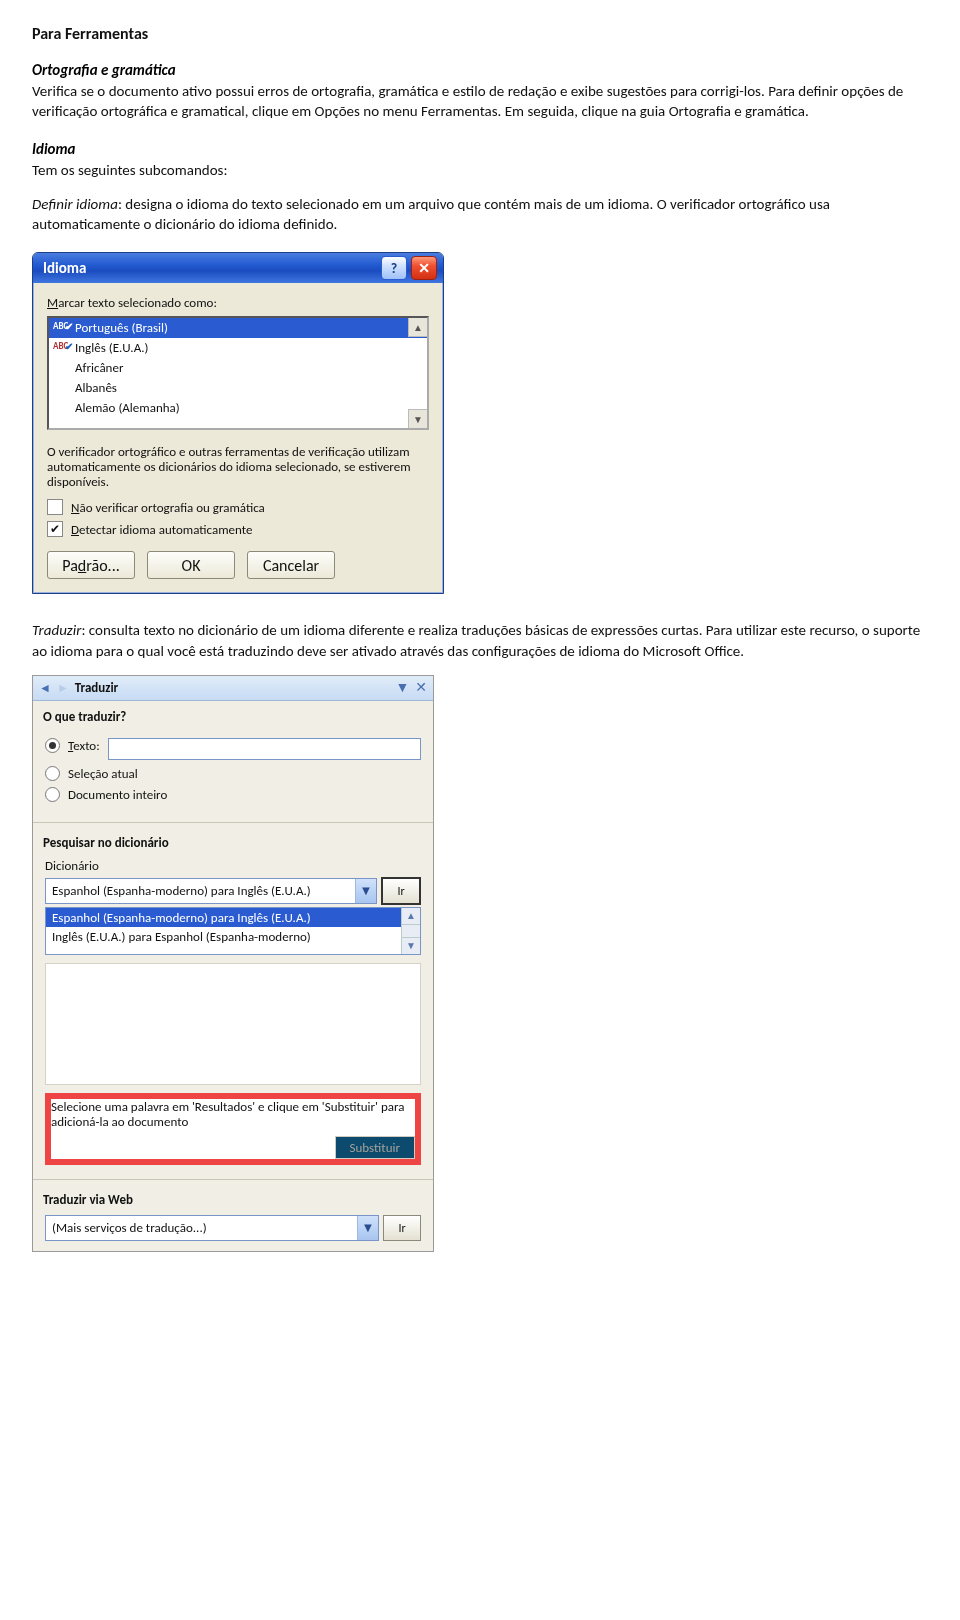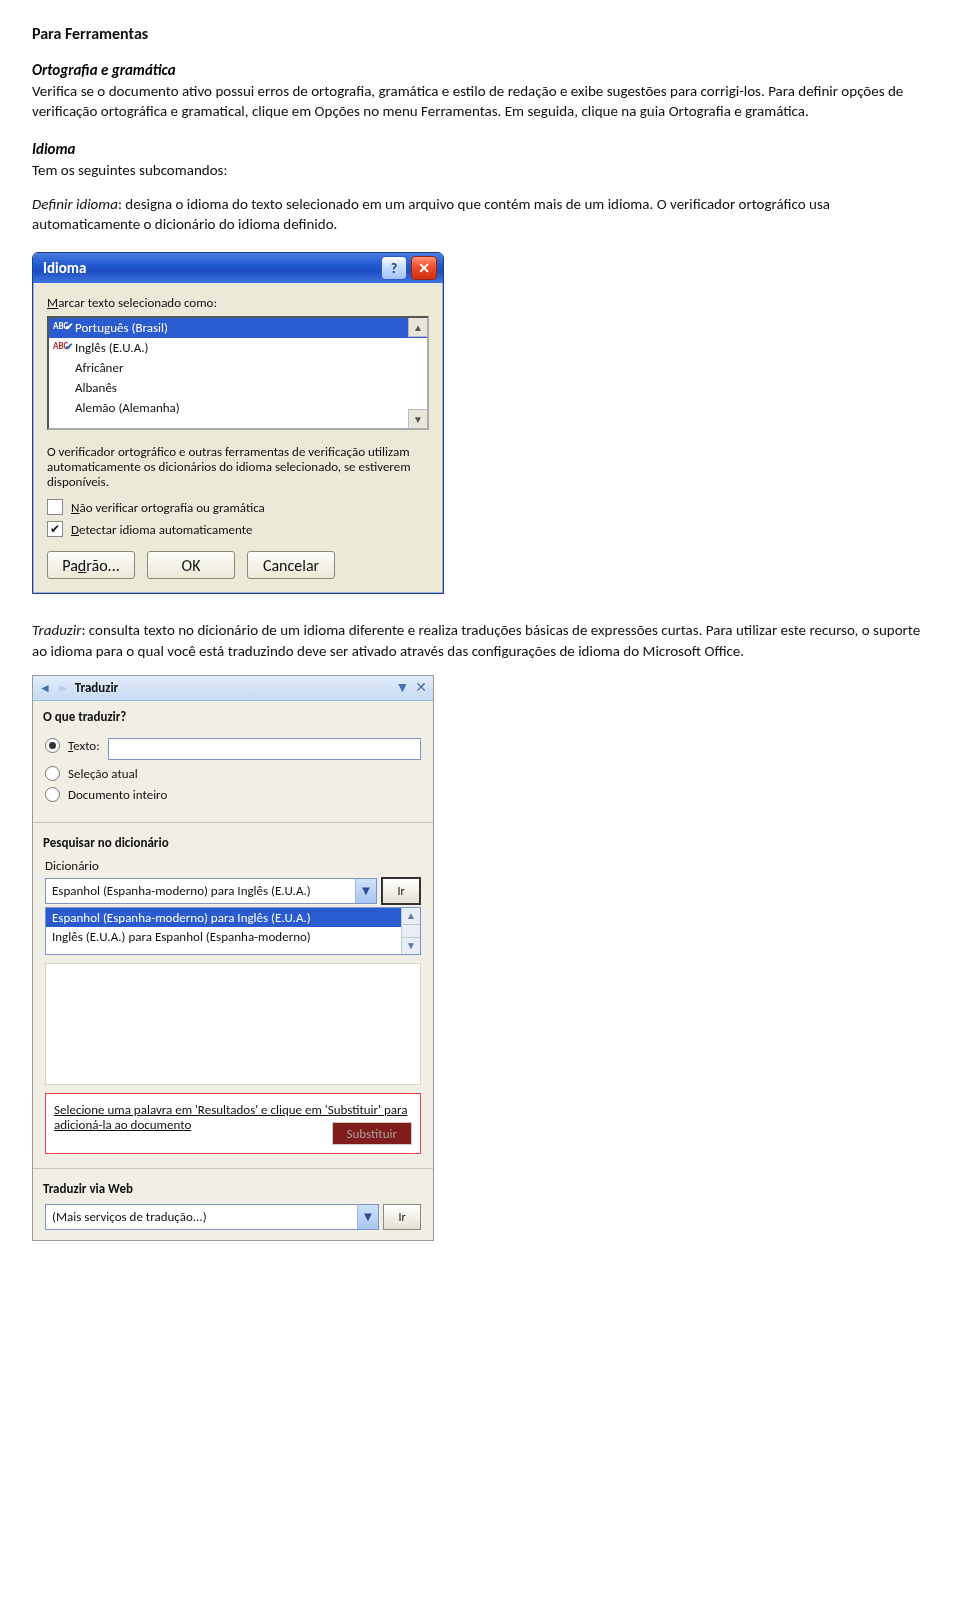--- a/index.html
+++ b/index.html
@@ -112,24 +112,24 @@
   .dictlist{
     border:1px solid #7a96c8;background:#fff;margin-top:2px;height:46px;position:relative;
   }
   .dictlist .row{padding:2px 6px;white-space:nowrap;overflow:hidden;}
   .dictlist .row.sel{background:#2a5bd0;color:#fff;}
   .dictlist .vs{position:absolute;right:0;top:0;bottom:0;width:18px;background:#e8ecf5;border-left:1px solid #bcc;}
   .dictlist .vs .a{position:absolute;left:0;right:0;height:16px;display:flex;align-items:center;justify-content:center;color:#5a78b0;font-size:10px;}
   .dictlist .vs .a.up{top:0;border-bottom:1px solid #bcc;}
   .dictlist .vs .a.dn{bottom:0;border-top:1px solid #bcc;}
   .big-gap{height:120px;background:#fff;border:1px solid #d6d2c4;margin:8px 0;}
-  .hintbox{background:#fff;border:1px solid #ef4444;padding:8px;text-decoration:underline;}
+  .hintbox{background:#fff;border:6px solid #ef4444;}
   .subbtn{
-    float:right;margin-top:5px;color:#a4a298;
-    border:1px solid #cfccbf;background:#7f1d1d;padding:3px 14px;
+    float:right;margin-top:22px;color:#a4a298;
+    border:1px solid #cfccbf;background:#0c4a6e;padding:3px 14px;
   }
   .clearfix::after{content:"";display:block;clear:both;}
   .row-flex{display:flex;align-items:center;}
   u.ak{text-decoration:underline;}
 </style>
 </head>
 <body>
 
 <h1>Para Ferramentas</h1>
 

